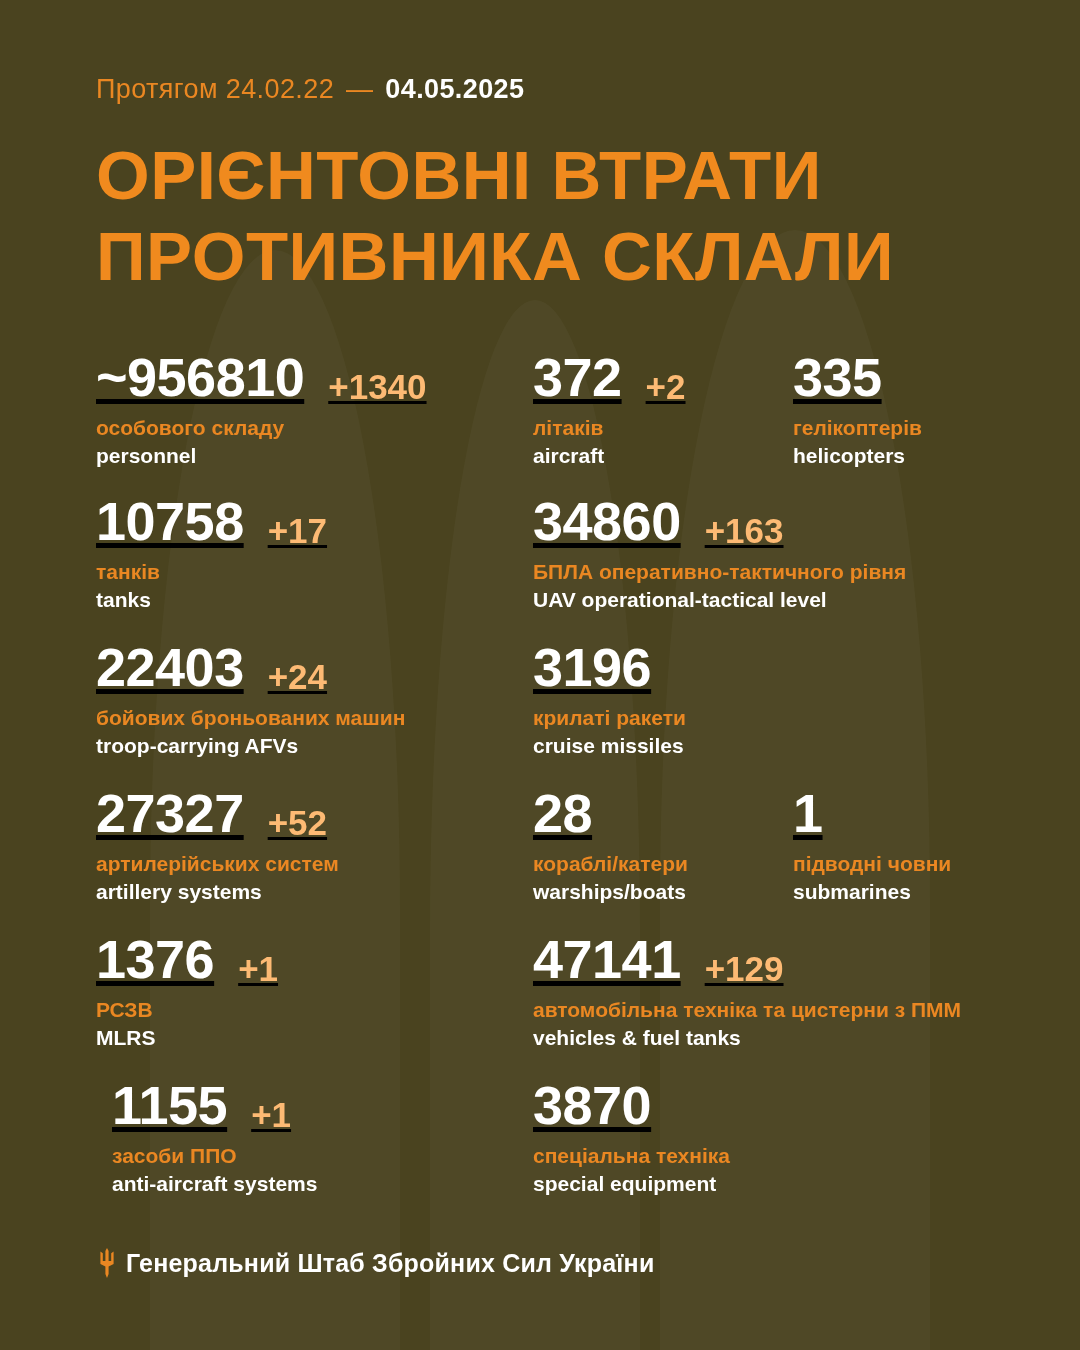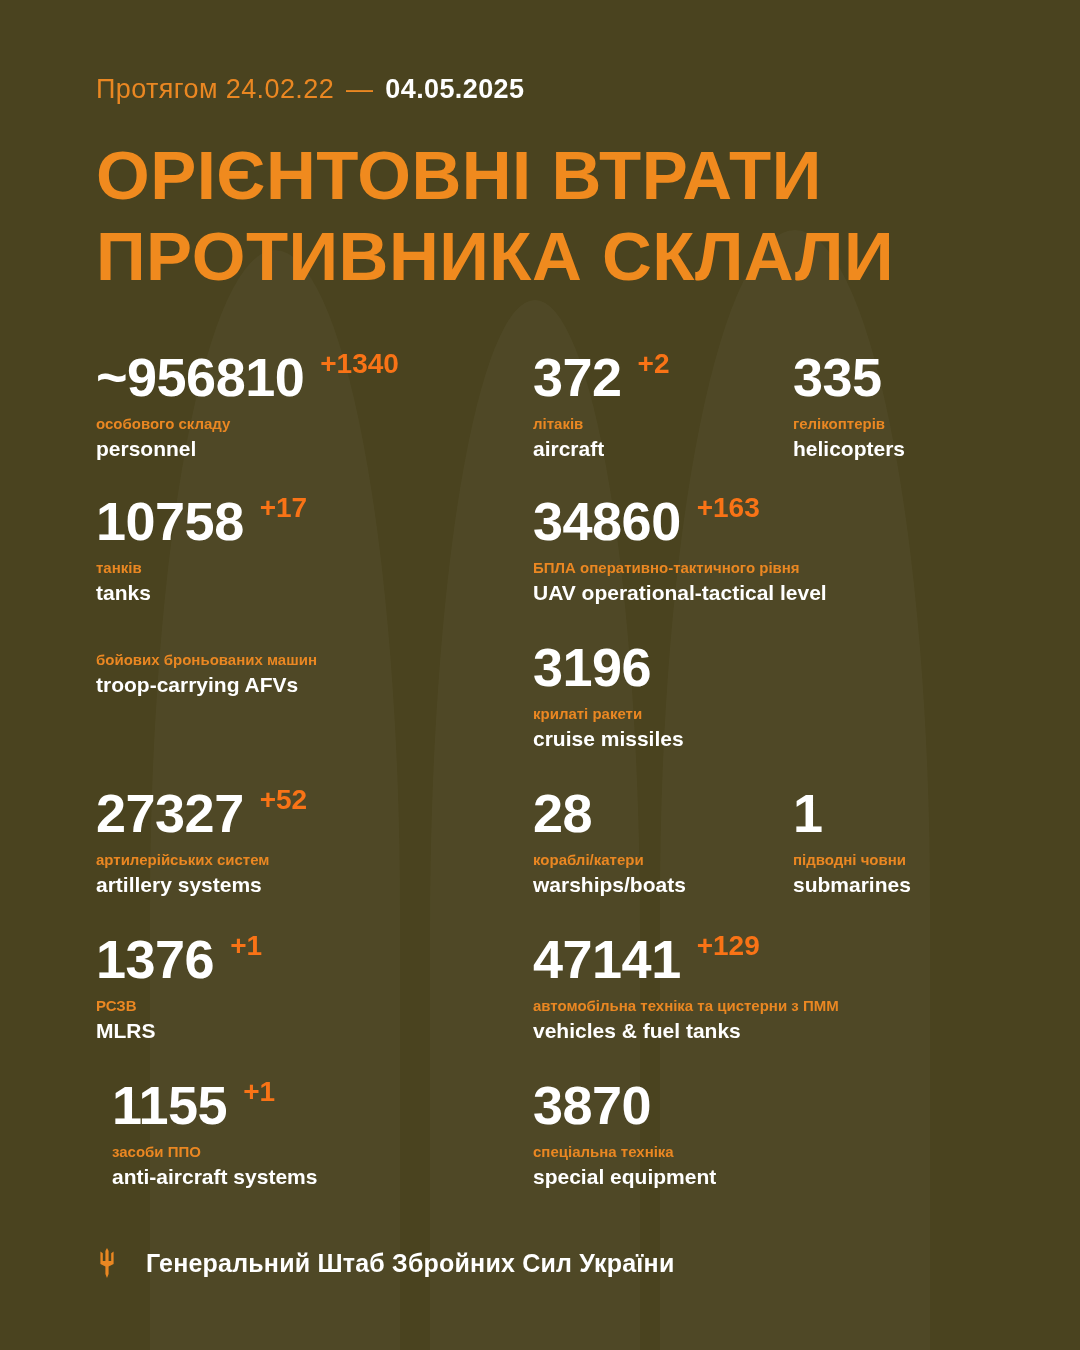--- a/index.html
+++ b/index.html
@@ -49,56 +49,56 @@
     letter-spacing: 0.5px;
     text-transform: uppercase;
   }
 
   .grid {
     margin-top: 52px;
     position: relative;
     height: 860px;
   }
   .item { position: absolute; }
-  .valrow { display: flex; align-items: flex-start; gap: 16px; }
+  .valrow { display: flex; align-items: flex-end; gap: 24px; text-decoration: underline; }
   .num {
     color: #ffffff;
     font-weight: 700;
     font-size: 54px;
     line-height: 1.0;
     letter-spacing: -0.5px;
   }
   .delta {
-    color: #f97316;
-    font-weight: 700;
-    font-size: 28px;
+    color: #fdba74;
+    font-weight: 700;
+    font-size: 35px;
     line-height: 1;
   }
   .lbl-ua {
     margin-top: 11px;
     color: #ea8722;
     font-weight: 700;
-    font-size: 15px;
+    font-size: 21px;
     line-height: 1.2;
   }
   .lbl-en {
     margin-top: 3px;
     color: #ffffff;
     font-weight: 700;
     font-size: 21px;
     line-height: 1.2;
   }
 
   .footer {
     position: absolute;
     left: 96px;
     bottom: 72px;
     display: flex;
     align-items: center;
-    gap: 28px;
+    gap: 8px;
     z-index: 2;
   }
   .trident { width: 22px; height: 30px; display: block; }
   .footer-text {
     color: #ffffff;
     font-weight: 700;
     font-size: 25px;
     letter-spacing: 0.2px;
   }
 </style>
@@ -167,20 +167,24 @@
       <div class="item" style="left:437px; top:144px;">
         <div class="valrow">
           <span class="num">34860</span>
           <span class="delta">+163</span>
         </div>
         <div class="lbl-ua">БПЛА оперативно-тактичного рівня</div>
         <div class="lbl-en">UAV operational-tactical level</div>
       </div>
 
       <div class="item" style="left:0px; top:290px;">
+        <div class="valrow">
+          <span class="num">22403</span>
+          <span class="delta">+24</span>
+        </div>
         <div class="lbl-ua">бойових броньованих машин</div>
         <div class="lbl-en">troop-carrying AFVs</div>
       </div>
 
       <div class="item" style="left:437px; top:290px;">
         <div class="valrow">
           <span class="num">3196</span>
           <span class="delta"></span>
         </div>
         <div class="lbl-ua">крилаті ракети</div>

